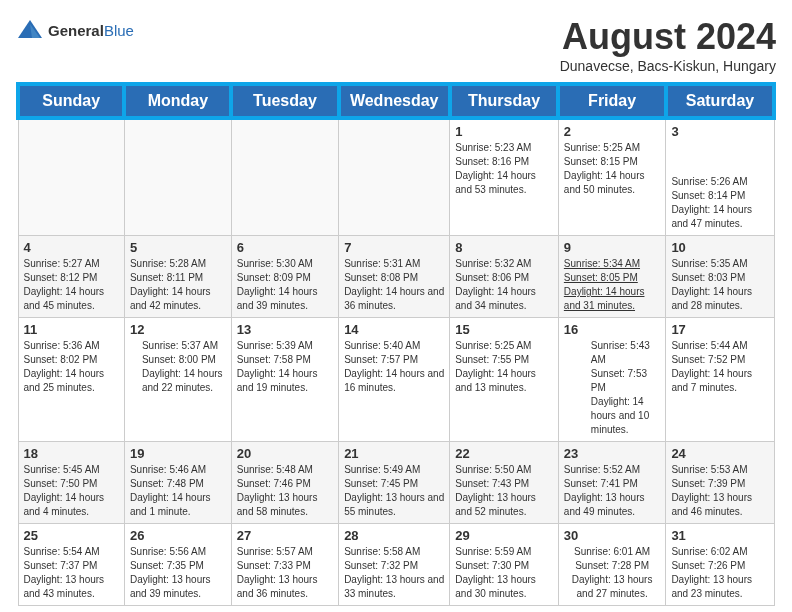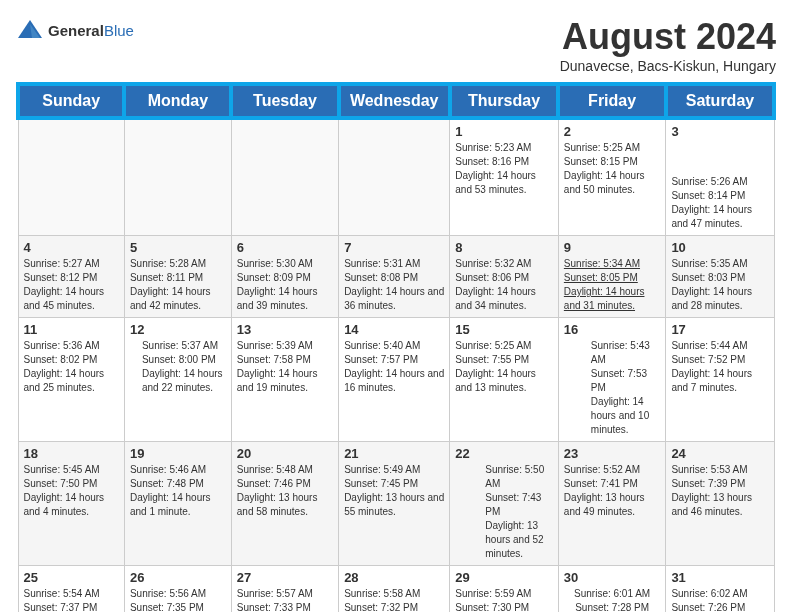--- a/index.html
+++ b/index.html
@@ -263,21 +263,21 @@
 Daylight: 13 hours and 58 minutes.</div>
         </td>
         <td>
           <span class="day-num">21</span>
           <div class="day-info" style="white-space: pre-line;">Sunrise: 5:49 AM
 Sunset: 7:45 PM
 Daylight: 13 hours and 55 minutes.</div>
         </td>
         <td>
           <span class="day-num">22</span>
-          <div class="day-info" style="white-space: pre-line; margin-left: 30px;">Sunrise: 5:50 AM
+          <div class="day-info" style="white-space: pre-line;">Sunrise: 5:50 AM
 Sunset: 7:43 PM
 Daylight: 13 hours and 52 minutes.</div>
         </td>
         <td>
           <span class="day-num">23</span>
           <div class="day-info" style="white-space: pre-line;">Sunrise: 5:52 AM
 Sunset: 7:41 PM
 Daylight: 13 hours and 49 minutes.</div>
         </td>
         <td>

